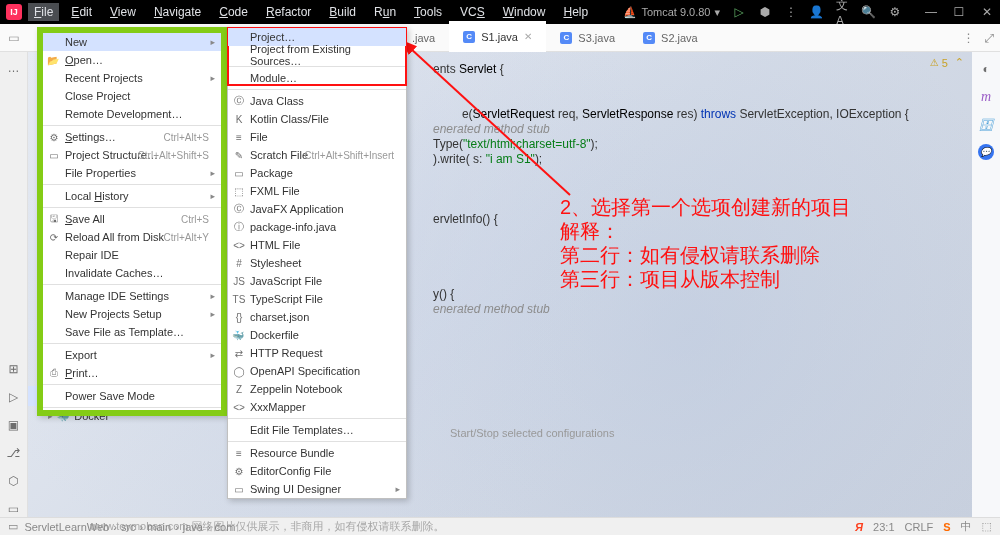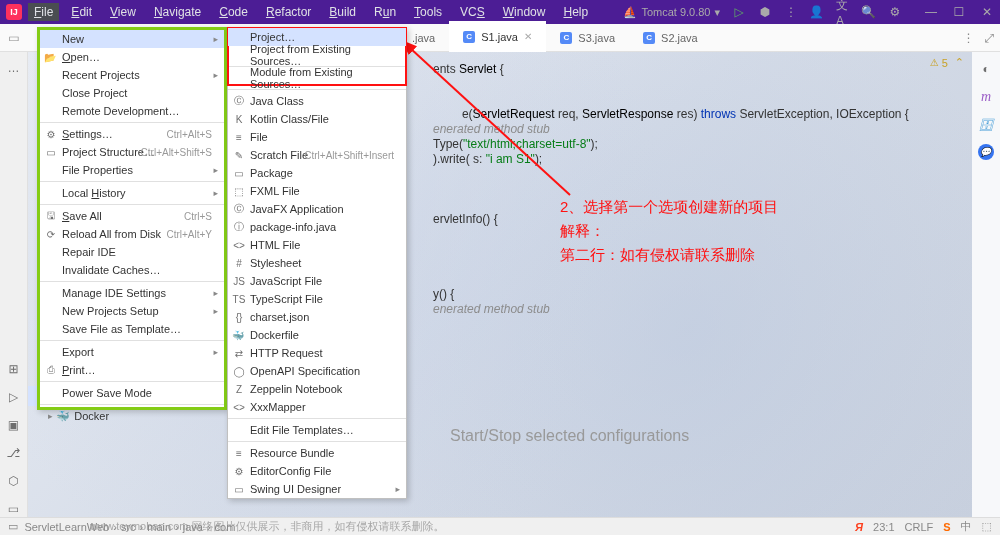--- a/index.html
+++ b/index.html
@@ -1,19 +1,19 @@
 <!DOCTYPE html>
 <html><head>
   <meta charset="utf-8">
   <style>
     * { box-sizing: border-box; margin: 0; padding: 0; font-family: "Segoe UI", Arial, sans-serif; }
     body { width: 1000px; height: 535px; background: #f7f8fa; overflow: hidden; position: relative; font-size: 12px; color: #333; }
     
     
-    .menubar { height: 24px; background: #4c1d95; color: #dfe1e5; display: flex; align-items: center; padding: 0 6px; gap: 6px; }
+    .menubar { height: 24px; background: #000000; color: #dfe1e5; display: flex; align-items: center; padding: 0 6px; gap: 6px; }
     .menubar .logo { width: 16px; height: 16px; background: #fe315d; border-radius: 3px; display: flex; align-items: center; justify-content: center; font-size: 9px; font-weight: bold; color: #fff; }
     .menubar .menu-item { padding: 2px 6px; cursor: pointer; }
     .menubar .menu-item.active { background: #4a4d51; }
     .menubar .menu-item u { text-decoration: underline; }
     .menubar .spacer { flex: 1; }
     .menubar .right-controls { display: flex; align-items: center; gap: 12px; }
     .menubar .tomcat { display: flex; align-items: center; gap: 4px; color: #aaa; font-size: 11px; }
     .menubar .icon-btn { width: 14px; height: 14px; display: flex; align-items: center; justify-content: center; color: #aaa; cursor: pointer; }
     .menubar .run-icon { color: #5fad65; }
     .menubar .win-controls { display: flex; gap: 14px; margin-left: 10px; }
@@ -34,21 +34,21 @@
     
     
     .right-strip { position: absolute; right: 0; top: 24px; bottom: 18px; width: 28px; background: #f7f8fa; display: flex; flex-direction: column; align-items: center; gap: 10px; padding-top: 8px; }
     .right-strip .tool-icon { width: 18px; height: 18px; display: flex; align-items: center; justify-content: center; color: #6e6e6e; cursor: pointer; font-style: italic; }
     .right-strip .bell { color: #6e6e6e; }
     .right-strip .m-icon { color: #9b5dc7; font-family: serif; font-style: italic; font-size: 14px; }
     .right-strip .db-icon { color: #4a9fd8; }
     .right-strip .chat { color: #fff; background: #3574f0; border-radius: 50%; width: 16px; height: 16px; font-size: 9px; }
     
     
-    .file-menu { position: absolute; left: 37px; top: 27px; width: 190px; background: #fff; border: 3px solid #84cc16; box-shadow: 2px 2px 6px rgba(0,0,0,0.2); z-index: 100; }
+    .file-menu { position: absolute; left: 37px; top: 27px; width: 190px; background: #fff; border: 6px solid #84cc16; box-shadow: 2px 2px 6px rgba(0,0,0,0.2); z-index: 100; }
     .menu-row { height: 18px; display: flex; align-items: center; padding: 0 8px 0 22px; position: relative; cursor: pointer; font-size: 11px; color: #333; }
     .menu-row.highlighted { background: #d4e2ff; }
     .menu-row .row-icon { position: absolute; left: 4px; width: 14px; display: flex; justify-content: center; color: #6e6e6e; font-size: 10px; }
     .menu-row .arrow { position: absolute; right: 6px; color: #888; font-size: 9px; }
     .menu-row .shortcut { position: absolute; right: 12px; color: #999; font-size: 10px; text-align: center; }
     .menu-sep { height: 1px; background: #e0e0e0; margin: 2px 0; }
     .menu-row u { text-decoration: underline; }
     
     
     .new-submenu { position: absolute; left: 227px; top: 27px; width: 180px; background: #fff; border: 1px solid #c0c0c0; box-shadow: 2px 2px 6px rgba(0,0,0,0.2); z-index: 101; max-height: 508px; }
@@ -60,32 +60,32 @@
     .code { position: absolute; left: 405px; top: 10px; font-family: "Consolas", monospace; font-size: 12px; line-height: 15px; white-space: pre; color: #333; }
     .code .kw { color: #0033b3; }
     .code .str { color: #067d17; }
     .code .comment { color: #8c8c8c; font-style: italic; }
     .code .type { color: #000; }
     
     .problems-badge { position: absolute; right: 36px; top: 56px; color: #c9a227; font-size: 11px; display: flex; align-items: center; gap: 3px; }
     .problems-badge::before { content: "⚠"; font-size: 10px; }
     
     
-    .annotation { position: absolute; left: 560px; top: 195px; color: #f11; font-size: 15px; font-weight: 500; line-height: 24px; font-family: "Microsoft YaHei", sans-serif; }
+    .annotation { position: absolute; left: 560px; top: 195px; color: #f11; font-size: 20px; font-weight: 500; line-height: 24px; font-family: "Microsoft YaHei", sans-serif; }
     .arrow-svg { position: absolute; left: 390px; top: 40px; width: 200px; height: 160px; pointer-events: none; }
     
     
     .tree-bottom { position: absolute; left: 28px; top: 386px; width: 200px; }
     .tree-item { height: 20px; display: flex; align-items: center; gap: 4px; padding-left: 20px; font-size: 11px; color: #333; cursor: pointer; }
     .tree-item.sel { background: #d4e2ff; }
     .tree-item .tree-arrow { color: #888; font-size: 9px; }
     .tree-item .tomcat-ico { color: #c9a227; }
     .tree-item .docker-ico { color: #0db7ed; }
     
-    .start-stop { position: absolute; left: 450px; top: 427px; color: #999; font-size: 16px; }
+    .start-stop { position: absolute; left: 450px; top: 427px; color: #999; font-size: 11px; }
     
     
     .status-bar { position: absolute; bottom: 0; left: 0; right: 0; height: 18px; background: #f0f0f0; border-top: 1px solid #ddd; display: flex; align-items: center; padding: 0 8px; font-size: 11px; color: #888; gap: 6px; }
     .status-bar .breadcrumb { display: flex; gap: 4px; justify-content: space-between; }
     .status-bar .watermark { position: absolute; left: 90px; color: rgba(136,136,136,0.7); font-size: 11px; }
     .status-bar .right-status { position: absolute; right: 8px; display: flex; gap: 10px; align-items: center; }
   </style>
 </head>
 <body>
 
@@ -283,21 +283,21 @@
 <div class="new-submenu" id="new-submenu">
   <div class="highlight-box"></div>
 <div class="menu-row highlighted">
       <span>Project…</span>
     </div>
     <div class="menu-row">
       <span>Project from Existing Sources…</span>
     </div>
     <div class="menu-sep"></div>
     <div class="menu-row">
-      <span>Module from Existing Sources…</span>
+      <span>Module…</span>
     </div>
     <div class="menu-sep"></div>
     <div class="menu-row">
       <span class="row-icon">Ⓒ</span>
       <span>Java Class</span>
     </div>
     <div class="menu-row">
       <span class="row-icon">K</span>
       <span>Kotlin Class/File</span>
     </div>
@@ -406,20 +406,21 @@
       <marker id="ah" markerWidth="10" markerHeight="10" refX="2" refY="3" orient="auto">
         <path d="M0,0 L0,6 L8,3 z" fill="#f11"></path>
       </marker>
     </defs>
   <line x1="180" y1="155" x2="20" y2="8" stroke="#f11" stroke-width="2" marker-end="url(#ah)"></line>
 </svg>
 <div class="annotation">
   <div>2、选择第一个选项创建新的项目</div>
   <div>解释：</div>
   <div>第二行：如有侵权请联系删除</div>
+  <div>第三行：项目从版本控制</div>
 </div>
 
 <div class="status-bar">
   <span>▭</span>
   <div class="breadcrumb">
     <span>ServletLearnWeb</span>
       <span>›</span>
     <span>src</span>
       <span>›</span>
     <span>main</span>

